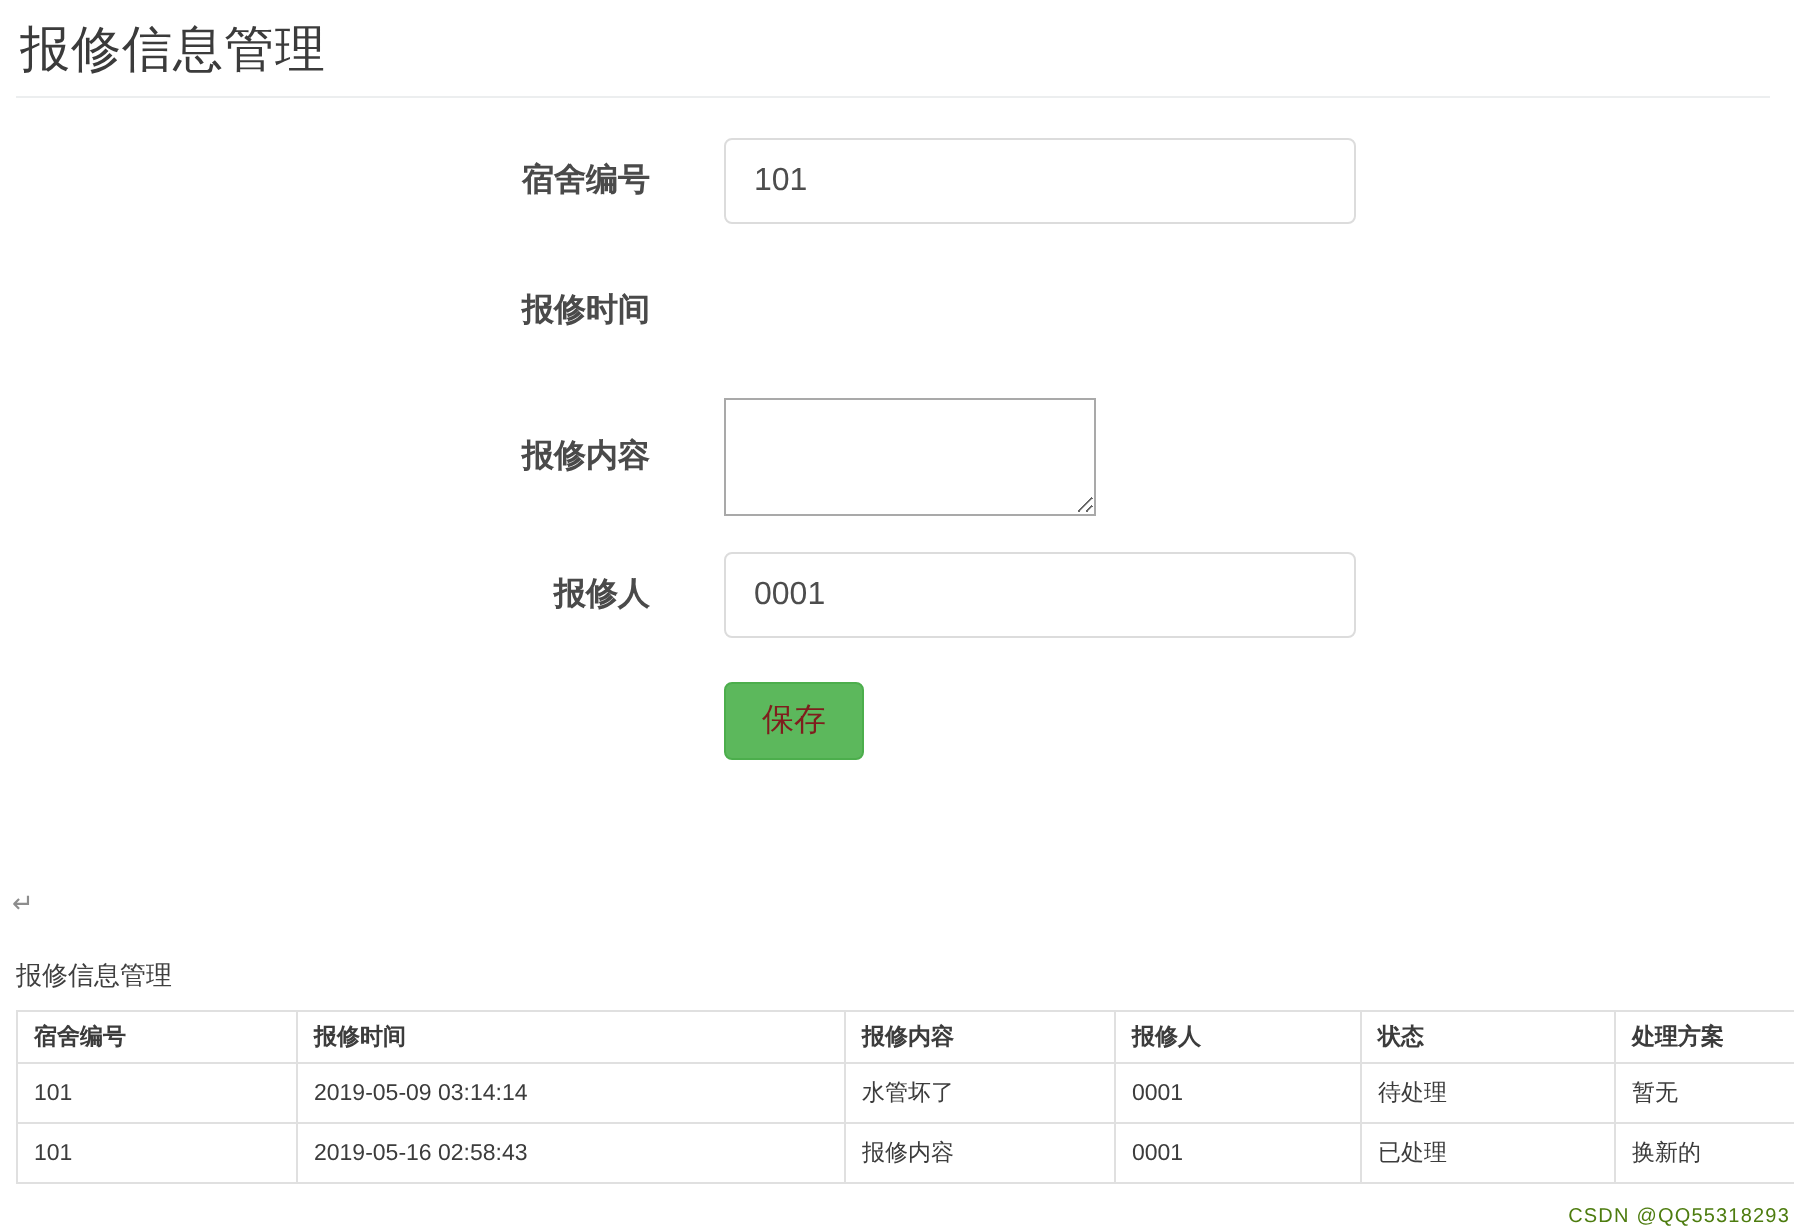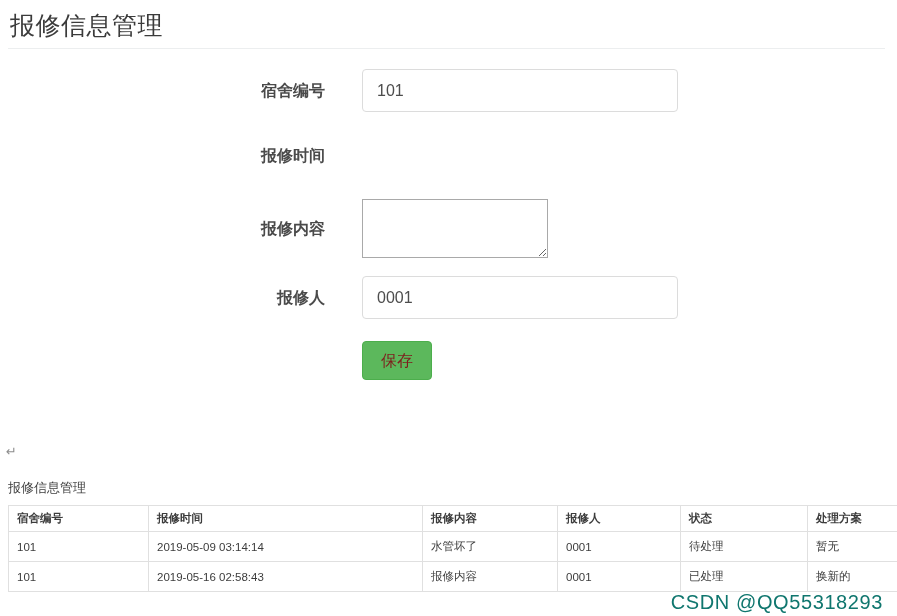--- a/index.html
+++ b/index.html
@@ -161,24 +161,24 @@
   .col-0 { width: 123px; }
   .col-1 { width: 257px; }
   .col-2 { width: 118px; }
   .col-3 { width: 106px; }
   .col-4 { width: 110px; }
   .col-5 { width: 113px; }
 
   
   .watermark {
     position: absolute;
-    right: 14px;
+    right: 2px;
     bottom: 2px;
-    font-size: 20px;
-    color: #0f766e;
+    font-size: 10px;
+    color: #4d7c0f;
     letter-spacing: 0.6px;
     font-family: "Liberation Sans", "DejaVu Sans", sans-serif;
     white-space: nowrap;
   }
 </style>
 </head>
 <body>
 
 <div class="page-head">
   <h1 class="page-title">报修信息管理</h1>

